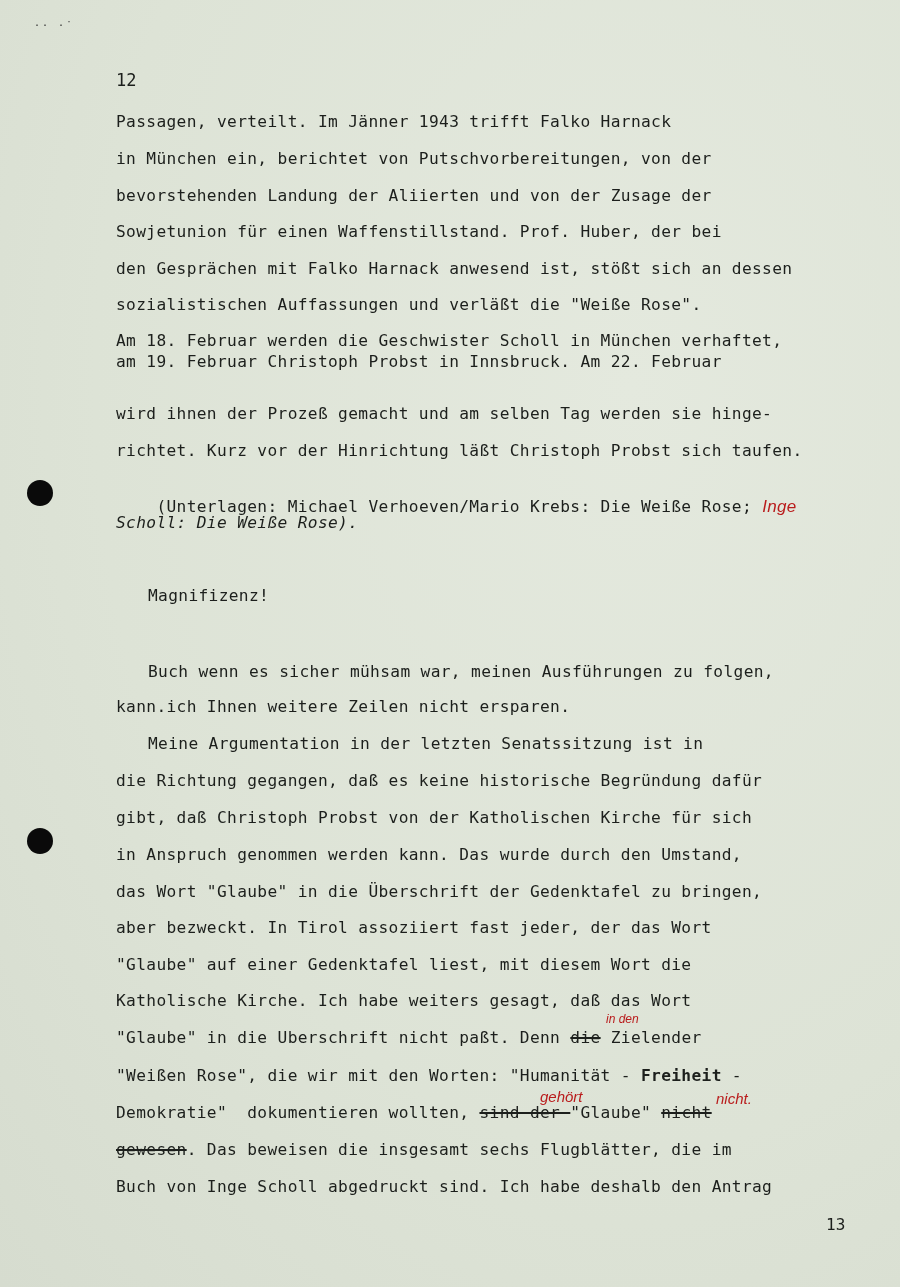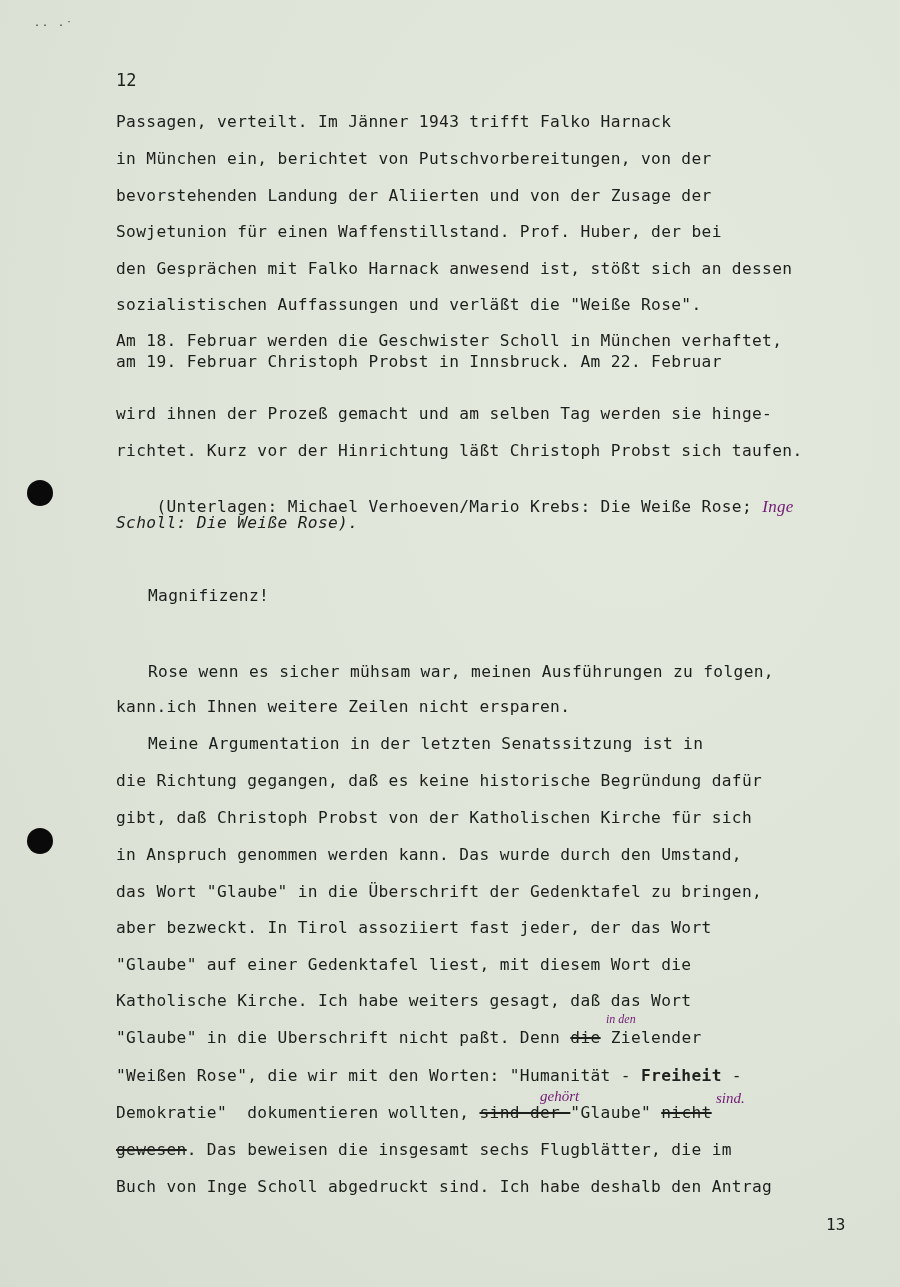--- a/index.html
+++ b/index.html
@@ -13,21 +13,21 @@
   }
   .page { position: absolute; left: 0; top: 0; width: 900px; height: 1287px; }
   .specks { position: absolute; left: 34px; top: 20px; font-size: 10px; color: #333; letter-spacing: 2px; }
   .page-num-top { position: absolute; left: 116px; top: 70px; font-size: 17px; }
   .line {
     position: absolute; left: 116px; font-size: 16.2px; white-space: pre; letter-spacing: 0.35px;
   }
   .indent { left: 148px; }
   .hole { position: absolute; width: 26px; height: 26px; border-radius: 50%; background: #0a0a0a; }
   .strike { text-decoration: line-through; text-decoration-thickness: 2px; }
-  .hand { font-family: Liberation Serif, serif; font-style: italic; color: #701a75; }
+  .hand { font-family: Liberation Sans, sans-serif; font-style: italic; color: #b91c1c; }
   .hand-abs { position: absolute; font-size: 14px; }
   .page-num-bottom { position: absolute; left: 826px; top: 1215px; font-size: 16px; }
   .bold { font-weight: bold; }
 </style>
 </head>
 <body>
 
 <div class="page">
 
   <div class="specks">·· ·˙</div>
@@ -47,38 +47,38 @@
   <div class="line" style="top:352px;">am 19. Februar Christoph Probst in Innsbruck. Am 22. Februar</div>
   <div class="line" style="top:441px;">richtet. Kurz vor der Hinrichtung läßt Christoph Probst sich taufen.</div>
   <div class="line" style="top:404px;">wird ihnen der Prozeß gemacht und am selben Tag werden sie hinge-</div>
   <div class="line" style="top:478px;">
     <span>(Unterlagen: Michael Verhoeven/Mario Krebs: Die Weiße Rose; </span><span class="hand" style="font-size:17px;">Inge</span>
   </div>
   <div class="line" style="top:513px;font-style:italic;">Scholl: Die Weiße Rose).</div>
 
   <div class="line indent" style="top:586px;">Magnifizenz!</div>
 
-  <div class="line indent" style="top:662px;">Rose wenn es sicher mühsam war, meinen Ausführungen zu folgen,</div>
+  <div class="line indent" style="top:662px;">Buch wenn es sicher mühsam war, meinen Ausführungen zu folgen,</div>
   <div class="line" style="top:697px;">kann.ich Ihnen weitere Zeilen nicht ersparen.</div>
   <div class="line indent" style="top:734px;">Meine Argumentation in der letzten Senatssitzung ist in</div>
   <div class="line" style="top:771px;">die Richtung gegangen, daß es keine historische Begründung dafür</div>
   <div class="line" style="top:808px;">gibt, daß Christoph Probst von der Katholischen Kirche für sich</div>
   <div class="line" style="top:845px;">in Anspruch genommen werden kann. Das wurde durch den Umstand,</div>
   <div class="line" style="top:882px;">das Wort "Glaube" in die Überschrift der Gedenktafel zu bringen,</div>
   <div class="line" style="top:918px;">aber bezweckt. In Tirol assoziiert fast jeder, der das Wort</div>
   <div class="line" style="top:955px;">"Glaube" auf einer Gedenktafel liest, mit diesem Wort die</div>
   <div class="line" style="top:991px;">Katholische Kirche. Ich habe weiters gesagt, daß das Wort</div>
 
   <div class="hand hand-abs" style="left:606px; top:1012px; font-size:12px;">in den</div>
   <div class="line" style="top:1028px;"><span>"Glaube" in die Uberschrift nicht paßt. Denn </span><span class="strike">die</span><span> Zielen</span><span>der</span></div>
 
   <div class="line" style="top:1066px;"><span>"Weißen Rose", die wir mit den Worten: "Humanität - </span><span class="bold">Freiheit</span><span> -</span></div>
 
   <div class="hand hand-abs" style="left:540px; top:1088px; font-size:15px;">gehört</div>
-  <div class="hand hand-abs" style="left:716px; top:1090px; font-size:15px;">sind.</div>
+  <div class="hand hand-abs" style="left:716px; top:1090px; font-size:15px;">nicht.</div>
   <div class="line" style="top:1103px;"><span>Demokratie"  dokumentieren wollten, </span><span class="strike">sind der </span><span>"Glaube" </span><span class="strike">nicht</span></div>
 
   <div class="line" style="top:1140px;"><span class="strike">gewesen</span><span>. Das beweisen die insgesamt sechs Flugblätter, die im</span></div>
 
   <div class="line" style="top:1177px;">Buch von Inge Scholl abgedruckt sind. Ich habe deshalb den Antrag</div>
 
   <div class="page-num-bottom">13</div>
 </div>
 
 </body></html>

